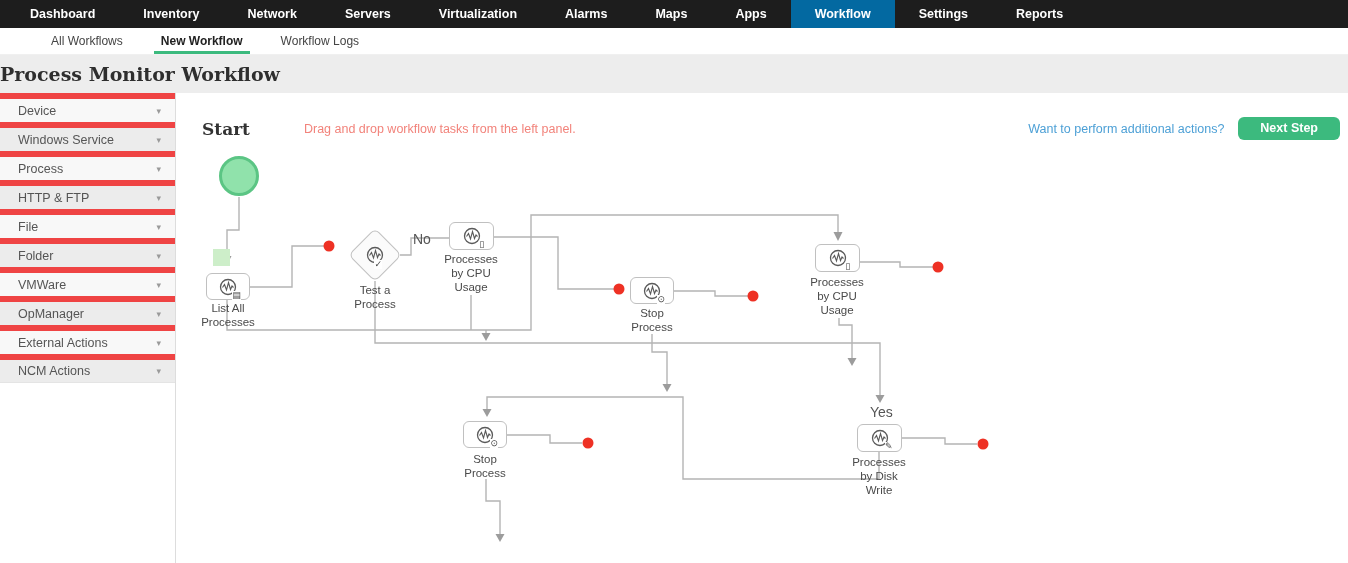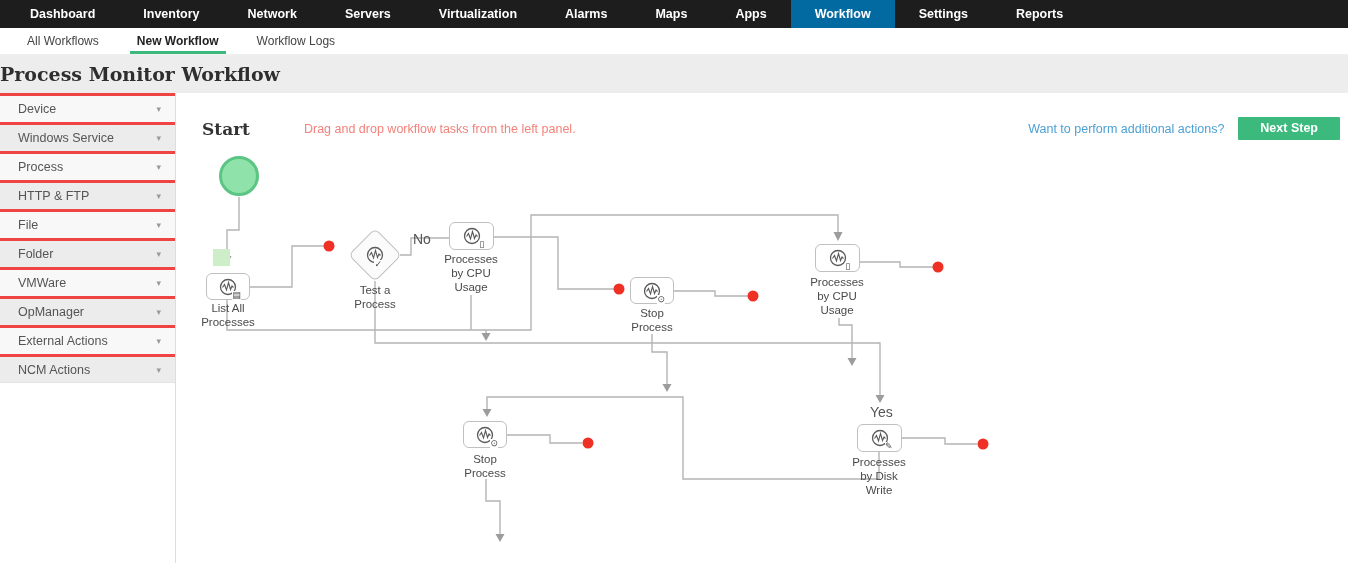--- a/index.html
+++ b/index.html
@@ -6,44 +6,44 @@
   html,body { width:1348px; height:563px; overflow:hidden; }
   body { font-family:"Liberation Sans", sans-serif; background:#fff; }
   .app { position:relative; width:1348px; height:474px; }
 
   
   .topnav { height:28px; background:#1d1d1d; display:flex; align-items:stretch; padding-left:6px; }
   .topnav .nav-item { color:#fff; font-size:12.5px; font-weight:700; line-height:28px; padding:0 24px; cursor:pointer; white-space:nowrap; }
   .topnav .nav-item.active { background:#0369a1; }
 
   
-  .subnav { height:27px; background:#fff; display:flex; padding-left:8px; border-bottom:1px solid #f0f0f0; }
+  .subnav { height:27px; background:#fff; display:flex; padding-left:32px; border-bottom:1px solid #f0f0f0; }
   .subnav .sub-item { position:relative; font-size:12px; color:#444; line-height:26px; padding:0 19px; cursor:pointer; white-space:nowrap; }
   .subnav .sub-item.active { color:#222; font-weight:700; }
   .subnav .sub-item.active::after { content:""; position:absolute; left:12px; right:12px; bottom:0; height:3px; background:#3cba7e; }
 
   
   .titlebar { height:38px; background:#ededed; display:flex; align-items:center; }
   .page-title { font-family:"DejaVu Serif", serif; font-size:19px; font-weight:600; color:#2e2e2e; }
 
   
   .main { display:flex; height:470px; }
   .sidebar { width:176px; background:#fff; border-right:1px solid #ddd; }
-  .side-item { height:29px; display:flex; align-items:center; justify-content:space-between; padding:0 14px 0 18px; font-size:12.5px; color:#555; border-top:3px solid #ef4444; cursor:pointer; background:#f8f8f8; }
+  .side-item { height:29px; display:flex; align-items:center; justify-content:space-between; padding:0 14px 0 18px; font-size:12.5px; color:#555; border-top:6px solid #ef4444; cursor:pointer; background:#f8f8f8; }
   .side-item:nth-child(even) { background:#ececec; }
   .side-item:last-child { border-bottom:1px solid #e4e4e4; }
   .side-caret { color:#9a9a9a; font-size:9px; }
 
   .canvas { position:relative; flex:1; background:#fff; }
   .canvas-header { position:absolute; left:26px; top:24px; right:8px; display:flex; align-items:center; z-index:5; }
   .start-title { font-family:"DejaVu Serif", serif; font-size:17px; font-weight:600; color:#333; margin-right:10px; }
   .hint-text { font-size:12.5px; color:#f2837b;margin-left:44px; }
   .spacer { flex:1; }
   .actions-link { font-size:12.5px; color:#4da0d6; margin-right:14px; cursor:pointer; }
-  .next-step-btn { background:#3cba7e; color:#fff; border:none; border-radius:1px; font-size:12.5px; font-weight:600; padding:0 22px; height:23px; line-height:23px; cursor:pointer; font-family:"Liberation Sans", sans-serif; }
+  .next-step-btn { background:#3cba7e; color:#fff; border:none; border-radius:6px; font-size:12.5px; font-weight:600; padding:0 22px; height:23px; line-height:23px; cursor:pointer; font-family:"Liberation Sans", sans-serif; }
 
   .flow-svg { position:absolute; left:0; top:0; z-index:1; }
 
   .start-circle { position:absolute; left:43px; top:63px; width:40px; height:40px; border-radius:50%; background:#90e2ab; border:3px solid #5bc584; z-index:2; }
   .drop-target { position:absolute; left:37px; top:156px; width:17px; height:17px; background:#cdeec9; z-index:1; }
 
   .node { position:absolute; width:44px; height:27px; background:#fff; border:1px solid #c0c0c0; border-radius:6px; display:flex; align-items:center; justify-content:center; z-index:3; cursor:pointer; }
   .node-icon { position:relative; width:20px; height:20px; }
   .badge { position:absolute; right:-3px; bottom:-3px; font-size:9px; line-height:9px; color:#444; background:#fff; }
   .badge.center { right:3px; bottom:-4px; }

